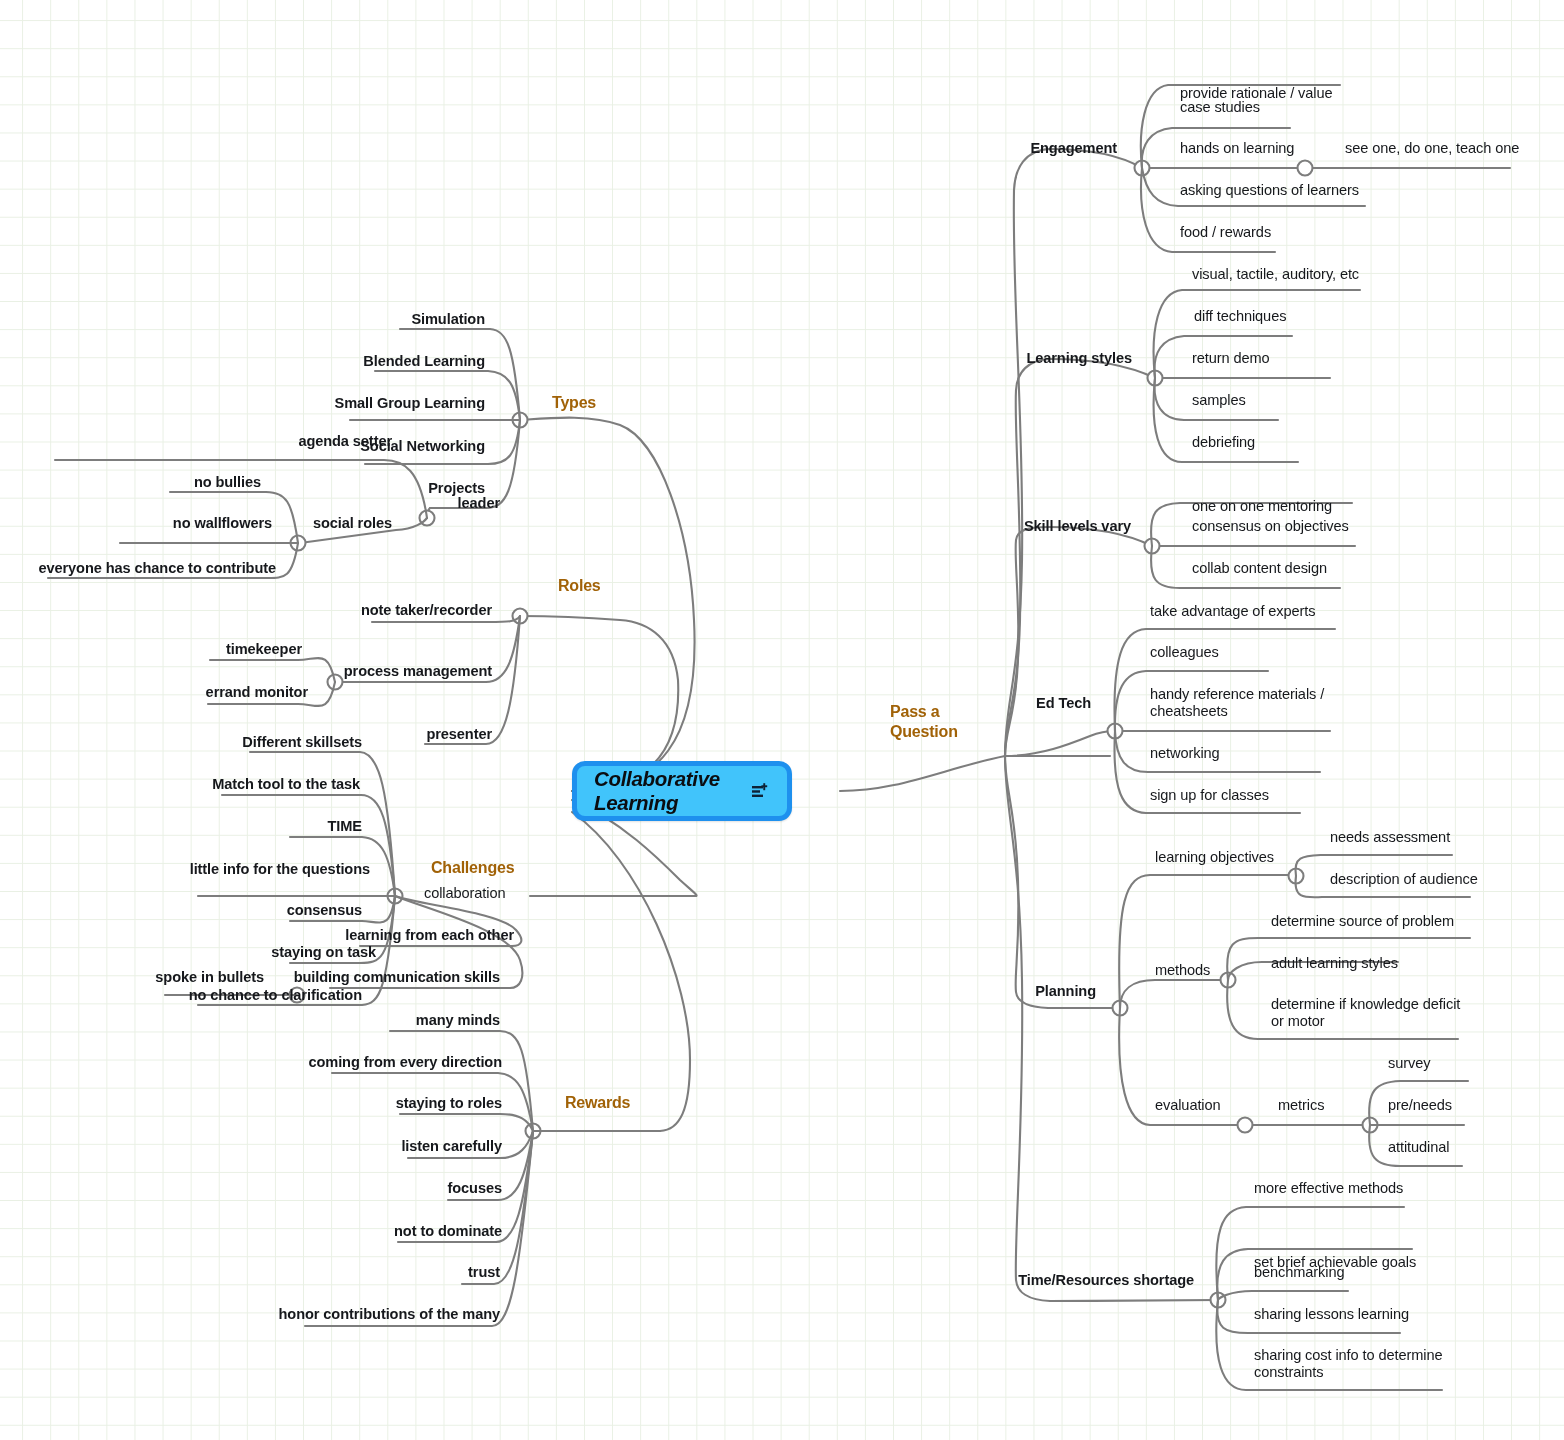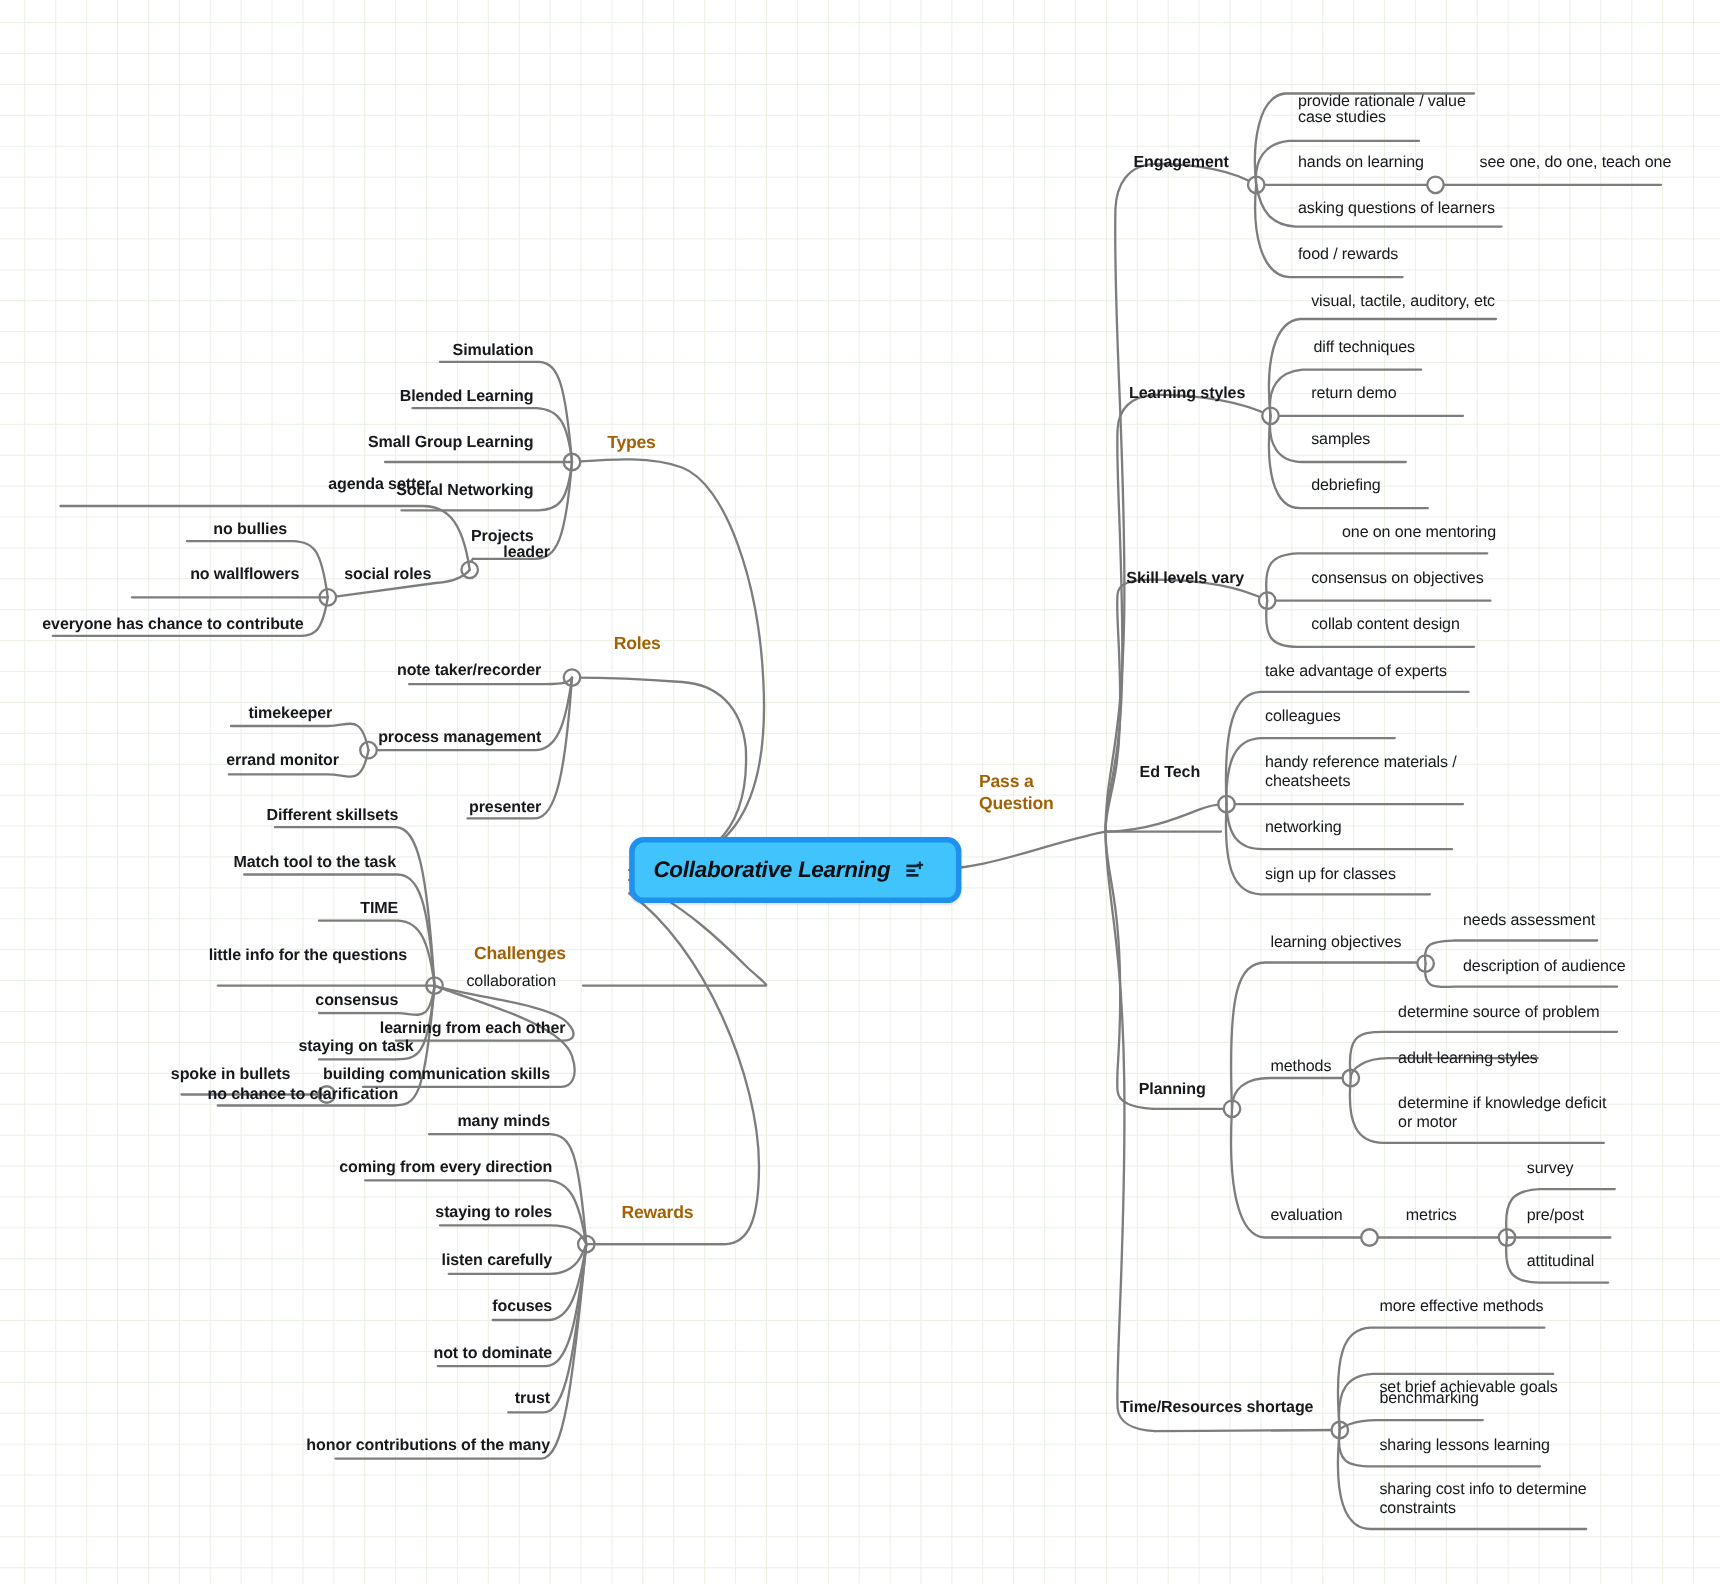--- a/index.html
+++ b/index.html
@@ -30,21 +30,21 @@
   }
   .lbl.r{transform:translate(-100%,-100%);font-weight:bold;}   
   .lbl.l{transform:translate(0,-100%);}       
   .major{
     font-weight:bold;font-size:16px;color:#a16207;
     letter-spacing:-0.2px;
   }
   .major.two{line-height:1.26;}
   #center{
     position:absolute;z-index:4;
-    left:572px;top:761px;width:302px;height:60px;
+    left:572px;top:761px;width:220px;height:60px;
     box-sizing:border-box;
     background:#41c4fb;
     border:5px solid #1e90ee;
     border-radius:13px;
     display:flex;align-items:center;
     padding:0 17px;
     box-shadow:0 1px 2px rgba(0,0,0,.12);
   }
   #center .ttl{
     font-size:20.5px;font-weight:bold;font-style:italic;
@@ -218,21 +218,21 @@
 <div class="lbl l" style="left:1345px;top:157px;">see one, do one, teach one</div>
 
 <div class="lbl r" style="left:1132px;top:367px;">Learning styles</div>
 <div class="lbl l" style="left:1192px;top:283px;">visual, tactile, auditory, etc</div>
 <div class="lbl l" style="left:1194px;top:325px;">diff techniques</div>
 <div class="lbl l" style="left:1192px;top:367px;">return demo</div>
 <div class="lbl l" style="left:1192px;top:409px;">samples</div>
 <div class="lbl l" style="left:1192px;top:451px;">debriefing</div>
 
 <div class="lbl r" style="left:1131px;top:535px;">Skill levels vary</div>
-<div class="lbl l" style="left:1192px;top:493px;margin-left:28px;">one on one mentoring</div>
+<div class="lbl l" style="left:1192px;top:515px;">one on one mentoring</div>
 <div class="lbl l" style="left:1192px;top:535px;">consensus on objectives</div>
 <div class="lbl l" style="left:1192px;top:577px;">collab content design</div>
 
 <div class="lbl r" style="left:1091px;top:712px;">Ed Tech</div>
 <div class="lbl l" style="left:1150px;top:620px;">take advantage of experts</div>
 <div class="lbl l" style="left:1150px;top:661px;">colleagues</div>
 <div class="lbl l" style="left:1150px;top:720px;white-space:pre-line;">handy reference materials /
 cheatsheets</div>
 <div class="lbl l" style="left:1150px;top:762px;">networking</div>
 <div class="lbl l" style="left:1150px;top:804px;">sign up for classes</div>
@@ -242,21 +242,21 @@
 <div class="lbl l" style="left:1330px;top:846px;">needs assessment</div>
 <div class="lbl l" style="left:1330px;top:888px;">description of audience</div>
 <div class="lbl l" style="left:1155px;top:979px;">methods</div>
 <div class="lbl l" style="left:1271px;top:930px;">determine source of problem</div>
 <div class="lbl l" style="left:1271px;top:972px;">adult learning styles</div>
 <div class="lbl l" style="left:1271px;top:1030px;white-space:pre-line;">determine if knowledge deficit
 or motor</div>
 <div class="lbl l" style="left:1155px;top:1114px;">evaluation</div>
 <div class="lbl l" style="left:1278px;top:1114px;">metrics</div>
 <div class="lbl l" style="left:1388px;top:1072px;">survey</div>
-<div class="lbl l" style="left:1388px;top:1114px;">pre/post</div>
+<div class="lbl l" style="left:1388px;top:1114px;">pre/needs</div>
 <div class="lbl l" style="left:1388px;top:1156px;">attitudinal</div>
 
 <div class="lbl r" style="left:1194px;top:1289px;">Time/Resources shortage</div>
 <div class="lbl l" style="left:1254px;top:1197px;">more effective methods</div>
 <div class="lbl l" style="left:1254px;top:1239px;margin-top:32px;">set brief achievable goals</div>
 <div class="lbl l" style="left:1254px;top:1281px;">benchmarking</div>
 <div class="lbl l" style="left:1254px;top:1323px;">sharing lessons learning</div>
 <div class="lbl l" style="left:1254px;top:1381px;white-space:pre-line;">sharing cost info to determine
 constraints</div>
 

